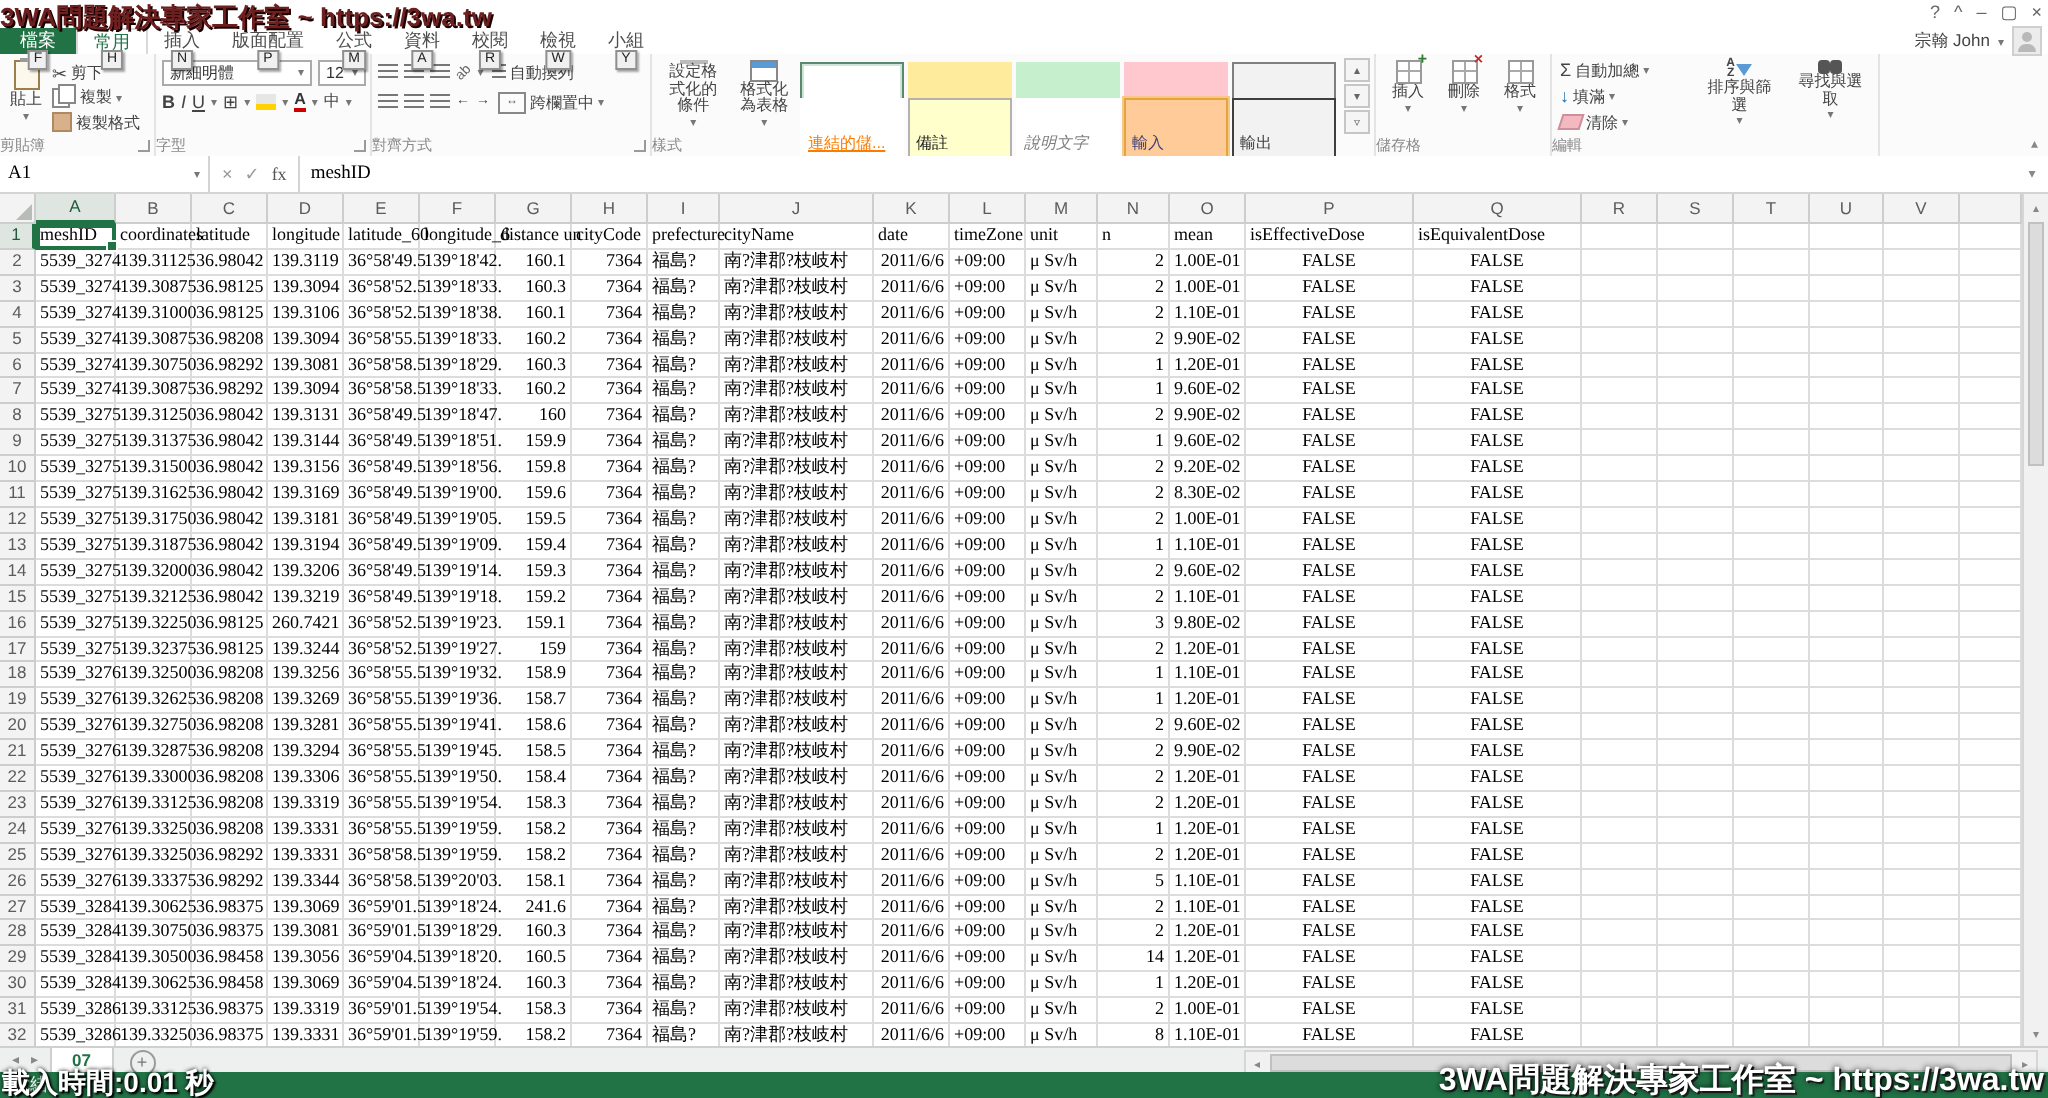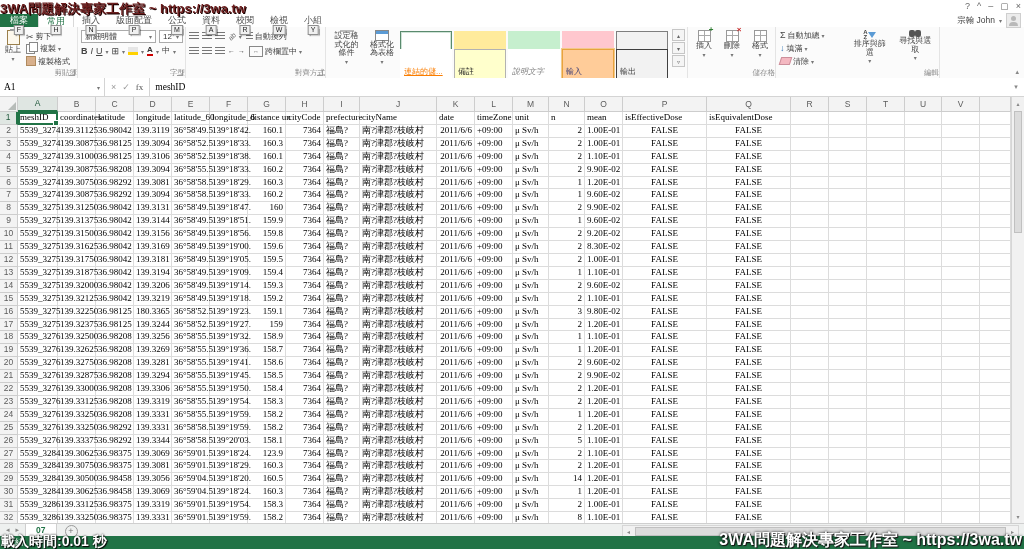--- a/index.html
+++ b/index.html
@@ -18,21 +18,21 @@
 
 .tabrow{position:absolute;left:0;top:14px;width:1024px;height:13px;background:#fff;display:flex}
 .file-tab{width:38px;background:#217346;color:#fff;font-size:9px;display:flex;align-items:center;justify-content:center;position:relative}
 .rtab{padding:0 8px;font-size:9px;color:#4d4d4d;display:flex;align-items:center;position:relative;white-space:nowrap}
 .rtab.active{color:#217346;background:#fff;border:1px solid #d9d9d9;border-bottom:none}
 .keytip{position:absolute;left:50%;transform:translateX(-50%);bottom:-8px;z-index:40;background:#f0f0f0;
         border:1px solid #8f8f8f;box-shadow:1px 1px 1px rgba(0,0,0,.35);font-size:7px;line-height:8px;padding:0 2px;color:#222}
 
 .ribbon{position:absolute;left:0;top:27px;width:1024px;height:51px;background:#fbfbfb;border-bottom:1px solid #d4d4d4;display:flex}
 .grp{position:relative;height:100%;border-right:1px solid #e4e4e4;box-sizing:border-box;padding:2px 2px 11px 3px;display:flex;gap:2px}
-.grp-label{position:absolute;bottom:0;left:0;right:0;text-align:right;font-size:7.5px;color:#8a8a8a;line-height:10px}
+.grp-label{position:absolute;bottom:0;left:0;right:0;text-align:left;font-size:7.5px;color:#8a8a8a;line-height:10px}
 .launcher{position:absolute;right:2px;bottom:2px;width:5px;height:5px;border-right:1px solid #9a9a9a;border-bottom:1px solid #9a9a9a}
 .g-clip{width:78px}.g-font{width:108px}.g-align{width:140px}.g-num{width:70px}
 .g-style{width:362px}.g-cells{width:88px}.g-edit{width:164px}
 .colstack{display:flex;flex-direction:column;gap:1px}
 .rowline{display:flex;align-items:center;gap:3px;height:14px}
 .bigbtn{display:flex;flex-direction:column;align-items:center;justify-content:flex-start;font-size:8px;color:#444;
         text-align:center;line-height:8.5px;padding:1px 2px;cursor:default}
 .mini{display:flex;align-items:center;gap:2px;font-size:8px;color:#444;height:12px;padding:0 1px;white-space:nowrap}
 .combo{border:1px solid #ababab;background:#fff;font-size:8px;color:#333;display:flex;align-items:center;
        justify-content:space-between;padding:0 3px;height:13px;box-sizing:border-box}
@@ -297,20 +297,21 @@
         <span class="chip s-note">備註</span>
         <span class="chip s-expl">說明文字</span>
         <span class="chip s-input">輸入</span>
         <span class="chip s-output">輸出</span>
       </div>
     <div class="strip">
       <span>▴</span>
       <span>▾</span>
       <span>▿</span>
     </div>
+    <div class="grp-label">樣式</div>
   </div>
 
   <div class="grp g-cells">
     <div class="bigbtn" style="width:26px">
       <span class="i-cells">
           <span class="badge b-ins">+</span>
         </span>
       <span>插入</span>
         <span class="car">▾</span>
     </div>
@@ -828,21 +829,21 @@
           <td class="l"></td>
           <td class="l"></td>
           <td class="l"></td>
           <td class="l"></td>
         </tr>
         <tr>
           <th class="h">16</th>
           <td class="l">5539_3275</td>
           <td class="l">139.32250</td>
           <td class="r">36.98125</td>
-          <td class="r">180.3365</td>
+          <td class="r">260.7421</td>
           <td class="l">36°58'52.5</td>
           <td class="l">139°19'23.</td>
           <td class="r">159.1</td>
           <td class="r">7364</td>
           <td class="l">福島?</td>
           <td class="l">南?津郡?枝岐村</td>
           <td class="r">2011/6/6</td>
           <td class="l">+09:00</td>
           <td class="l">μ Sv/h</td>
           <td class="r">3</td>
@@ -1117,21 +1118,21 @@
           <td class="l"></td>
         </tr>
         <tr>
           <th class="h">27</th>
           <td class="l">5539_3284</td>
           <td class="l">139.30625</td>
           <td class="r">36.98375</td>
           <td class="r">139.3069</td>
           <td class="l">36°59'01.5</td>
           <td class="l">139°18'24.</td>
-          <td class="r">123.9</td>
+          <td class="r">241.6</td>
           <td class="r">7364</td>
           <td class="l">福島?</td>
           <td class="l">南?津郡?枝岐村</td>
           <td class="r">2011/6/6</td>
           <td class="l">+09:00</td>
           <td class="l">μ Sv/h</td>
           <td class="r">2</td>
           <td class="r">1.10E-01</td>
           <td class="c">FALSE</td>
           <td class="c">FALSE</td>

